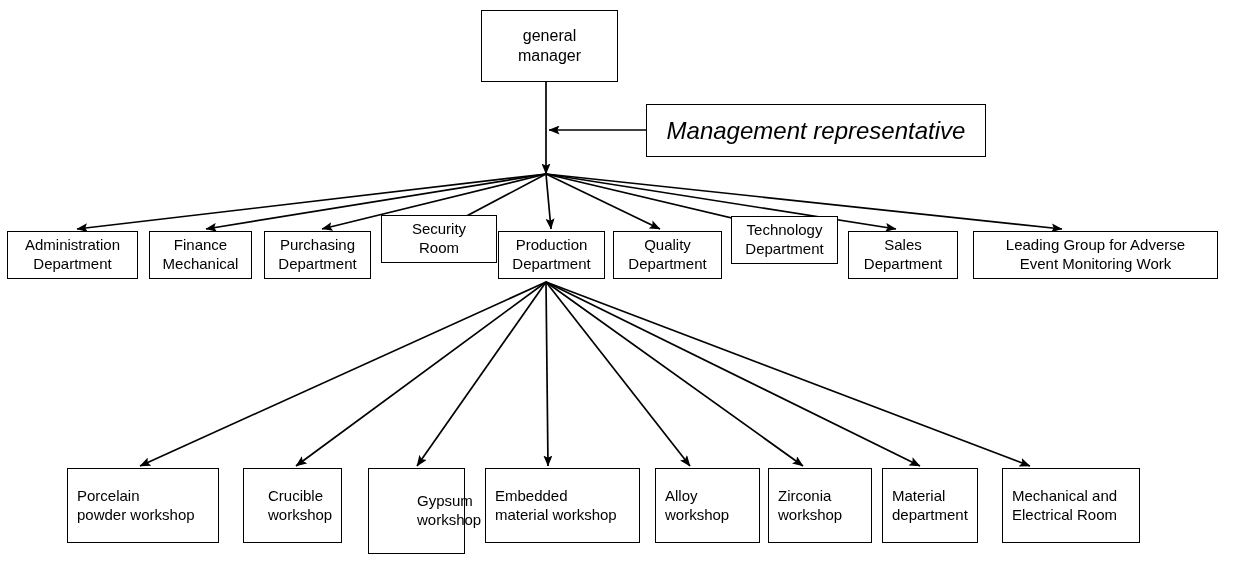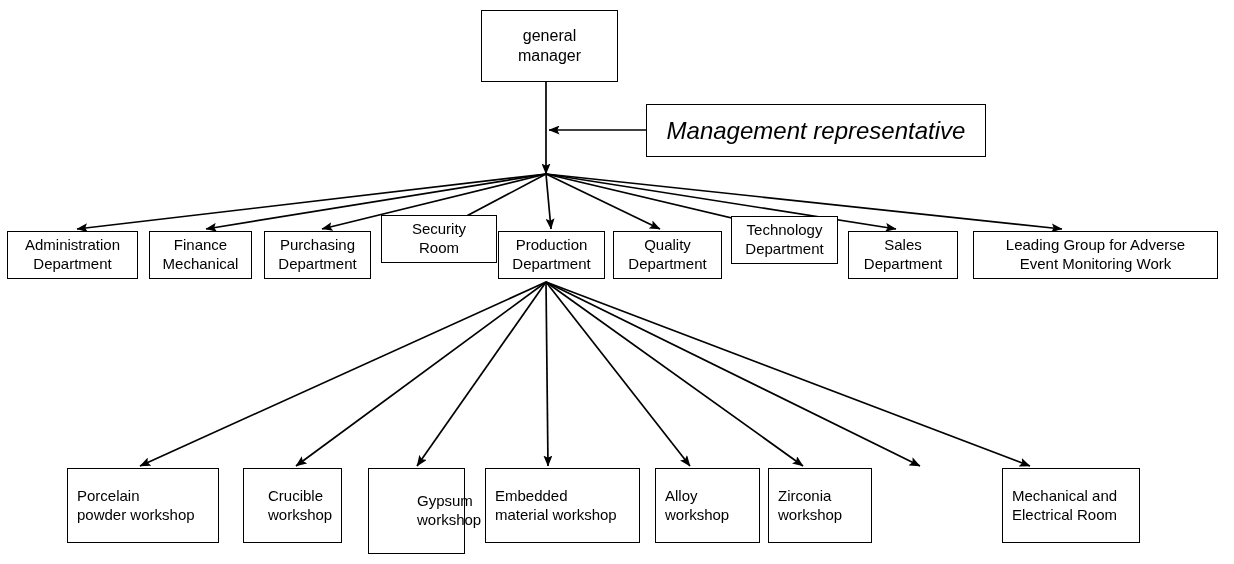--- a/index.html
+++ b/index.html
@@ -112,16 +112,18 @@
   <div class="node s-shop left-text" style="left:243px; top:468px; width:99px; height:75px;padding-left:24px;">Crucible
 workshop</div>
   <div class="node s-shop left-text" style="left:368px; top:468px; width:97px; height:86px;padding-left:48px;">Gypsum
 workshop</div>
   <div class="node s-shop left-text" style="left:485px; top:468px; width:155px; height:75px;">Embedded
 material workshop</div>
   <div class="node s-shop left-text" style="left:655px; top:468px; width:105px; height:75px;">Alloy
 workshop</div>
   <div class="node s-shop left-text" style="left:768px; top:468px; width:104px; height:75px;">Zirconia
 workshop</div>
+  <div class="node s-shop left-text" style="left:882px; top:468px; width:96px; height:75px;">Material
+department</div>
   <div class="node s-shop left-text" style="left:1002px; top:468px; width:138px; height:75px;">Mechanical and
 Electrical Room</div>
 
 </div>
 
 </body></html>

